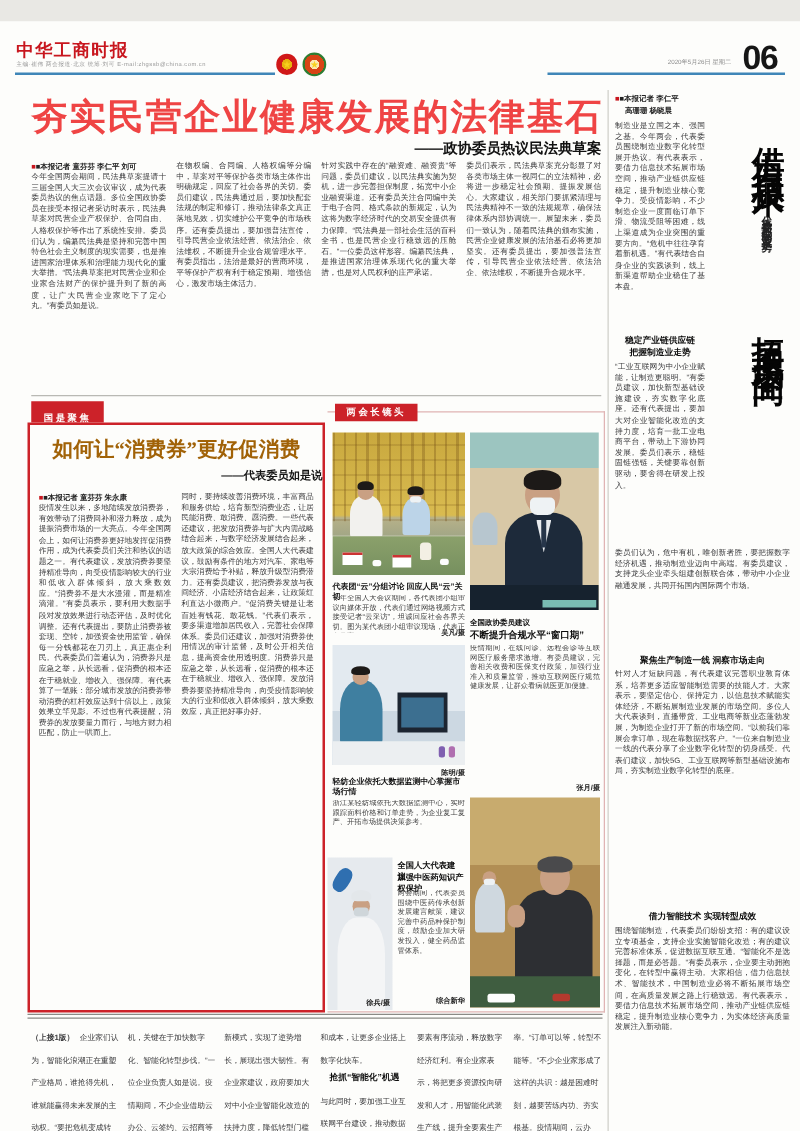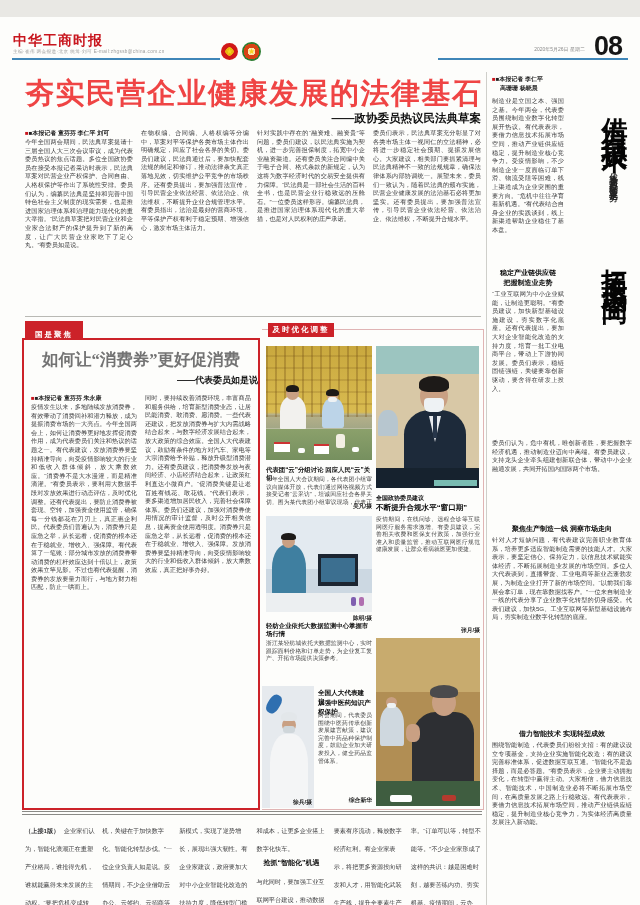--- a/index.html
+++ b/index.html
@@ -19,21 +19,21 @@
   .h1-sub{font-weight:bold;font-size:11.5px;text-align:right;color:#111;}
   .byline{font-size:6px;font-weight:bold;color:#222;}
   .byline .sq{color:#c8161e;}
   .body{font-size:6.2px;line-height:8.6px;text-align:justify;color:#3a3a3c;overflow:hidden;}
   .colrow{display:flex;gap:8px;}
   .colrow>div{flex:1;overflow:hidden;}
   .thin-rule{height:1px;background:#b9b9b4;}
   
   .red-tag{background:#cc2229;color:#fff;font-weight:bold;font-size:7.5px;letter-spacing:2px;display:flex;align-items:center;justify-content:center;}
   .red-box{border:2px solid #cc2229;background:#fdfdfb;}
-  .box-h{font-family:"Liberation Serif","DejaVu Serif",serif;font-weight:900;font-size:16.5px;color:#737373;text-align:center;white-space:nowrap;}
+  .box-h{font-family:"Liberation Serif","DejaVu Serif",serif;font-weight:900;font-size:16.5px;color:#a16207;text-align:center;white-space:nowrap;}
   .box-sub{font-weight:bold;font-size:9px;text-align:right;color:#151515;}
   
   .photo-panel{border-top:1px solid #e0b4b4;border-right:1px solid #e0b4b4;border-bottom:1px solid #e0b4b4;}
   .photo{overflow:hidden;position:absolute;}
   .cap-title{font-weight:bold;font-size:6.4px;color:#101010;line-height:8px;}
   .cap-body{font-size:5.8px;line-height:7.6px;text-align:justify;color:#444;overflow:hidden;}
   .credit{font-size:5.8px;font-weight:bold;text-align:right;color:#222;}
   .subhead-sm{font-weight:bold;font-size:6px;color:#101010;}
   .subhead-bg{font-weight:bold;font-size:7.6px;color:#0a0a0a;line-height:9px;}
   .subhead-c{font-weight:bold;font-size:7px;text-align:center;color:#0d0d0d;line-height:9px;margin:3px 0;}
@@ -78,21 +78,21 @@
 
   <div class="abs emblem" style="left:221px;top:26px;width:17px;height:17px;background:radial-gradient(circle,#e8b30e 0 34%,#d01818 35% 100%);">
       <span class="emblem-star">★</span>
     </div>
   <div class="abs emblem" style="left:242px;top:25px;width:19px;height:19px;background:radial-gradient(circle,#fbe9b0 0 28%,#d84315 29% 58%,#2e7d32 59% 78%,#d01818 79% 100%);">
       <span class="emblem-star">★</span>
     </div>
 
 
   <div class="abs date-line" style="left:470px;top:29px;width:115px;">2020年5月26日 星期二</div>
-  <div class="abs page-num" style="left:594px;top:14px;">08</div>
+  <div class="abs page-num" style="left:594px;top:14px;">06</div>
 
   <div class="abs v-divider" style="left:486px;top:55px;height:842px;"></div>
 
   <div class="abs h1" style="left:25px;top:57px;width:456px;">夯实民营企业健康发展的法律基石</div>
   <div class="abs h1-sub" style="left:25px;top:94px;width:456px;">——政协委员热议民法典草案</div>
 
   <div class="abs colrow" style="left:25px;top:112px;width:456px;height:184px;">
     <div>
       <div class="byline"><span class="sq">■</span><span>■本报记者 童芬芬 李仁平 刘可</span></div>
       <div class="body" style="height:172px;">今年全国两会期间，民法典草案提请十三届全国人大三次会议审议，成为代表委员热议的焦点话题。多位全国政协委员在接受本报记者采访时表示，民法典草案对民营企业产权保护、合同自由、人格权保护等作出了系统性安排。委员们认为，编纂民法典是坚持和完善中国特色社会主义制度的现实需要，也是推进国家治理体系和治理能力现代化的重大举措。“民法典草案把对民营企业和企业家合法财产的保护提升到了新的高度，让广大民营企业家吃下了定心丸。”有委员如是说。</div>
@@ -110,21 +110,21 @@
     <div class="colrow" style="margin:7px 7px 0 7px;height:408px;">
       <div>
         <div class="byline"><span class="sq">■</span><span>■本报记者 童芬芬 朱永康</span></div>
         <div class="body" style="height:396px;">疫情发生以来，多地陆续发放消费券，有效带动了消费回补和潜力释放，成为提振消费市场的一大亮点。今年全国两会上，如何让消费券更好地发挥促消费作用，成为代表委员们关注和热议的话题之一。有代表建议，发放消费券要坚持精准导向，向受疫情影响较大的行业和低收入群体倾斜，放大乘数效应。“消费券不是大水漫灌，而是精准滴灌。”有委员表示，要利用大数据手段对发放效果进行动态评估，及时优化调整。还有代表提出，要防止消费券被套现、空转，加强资金使用监管，确保每一分钱都花在刀刃上，真正惠企利民。代表委员们普遍认为，消费券只是应急之举，从长远看，促消费的根本还在于稳就业、增收入、强保障。有代表算了一笔账：部分城市发放的消费券带动消费的杠杆效应达到十倍以上，政策效果立竿见影。不过也有代表提醒，消费券的发放要量力而行，与地方财力相匹配，防止一哄而上。</div>
       </div>
       <div class="body">同时，要持续改善消费环境，丰富商品和服务供给，培育新型消费业态，让居民能消费、敢消费、愿消费。一些代表还建议，把发放消费券与扩大内需战略结合起来，与数字经济发展结合起来，放大政策的综合效应。全国人大代表建议，鼓励有条件的地方对汽车、家电等大宗消费给予补贴，释放升级型消费潜力。还有委员建议，把消费券发放与夜间经济、小店经济结合起来，让政策红利直达小微商户。“促消费关键是让老百姓有钱花、敢花钱。”代表们表示，要多渠道增加居民收入，完善社会保障体系。委员们还建议，加强对消费券使用情况的审计监督，及时公开相关信息，提高资金使用透明度。消费券只是应急之举，从长远看，促消费的根本还在于稳就业、增收入、强保障。发放消费券要坚持精准导向，向受疫情影响较大的行业和低收入群体倾斜，放大乘数效应，真正把好事办好。</div>
     </div>
   </div>
 
   <div class="abs photo-panel" style="left:262px;top:312px;width:221px;height:479px;">
-    <div class="abs red-tag" style="left:6px;top:-7px;width:66px;height:14px;">及时优化调整</div>
+    <div class="abs red-tag" style="left:6px;top:-7px;width:66px;height:14px;">两会长镜头</div>
 
     <div class="photo ph-a" style="left:4px;top:16px;width:106px;height:114px;">
       <div class="lattice"></div>
       <div class="fig" style="left:14px;bottom:30px;width:26px;height:34px;background:#f2f1ee;"></div>
       <div class="head" style="left:20px;bottom:60px;width:13px;height:13px;"></div>
       <div class="hair" style="left:20px;bottom:68px;width:13px;height:7px;"></div>
       <div class="fig" style="left:56px;bottom:32px;width:22px;height:30px;background:#bcd4e8;"></div>
       <div class="head" style="left:61px;bottom:58px;width:11px;height:11px;"></div>
       <div class="hair" style="left:60px;bottom:64px;width:13px;height:7px;"></div>
       <div class="mask" style="left:62px;bottom:58px;width:9px;height:5px;"></div>

